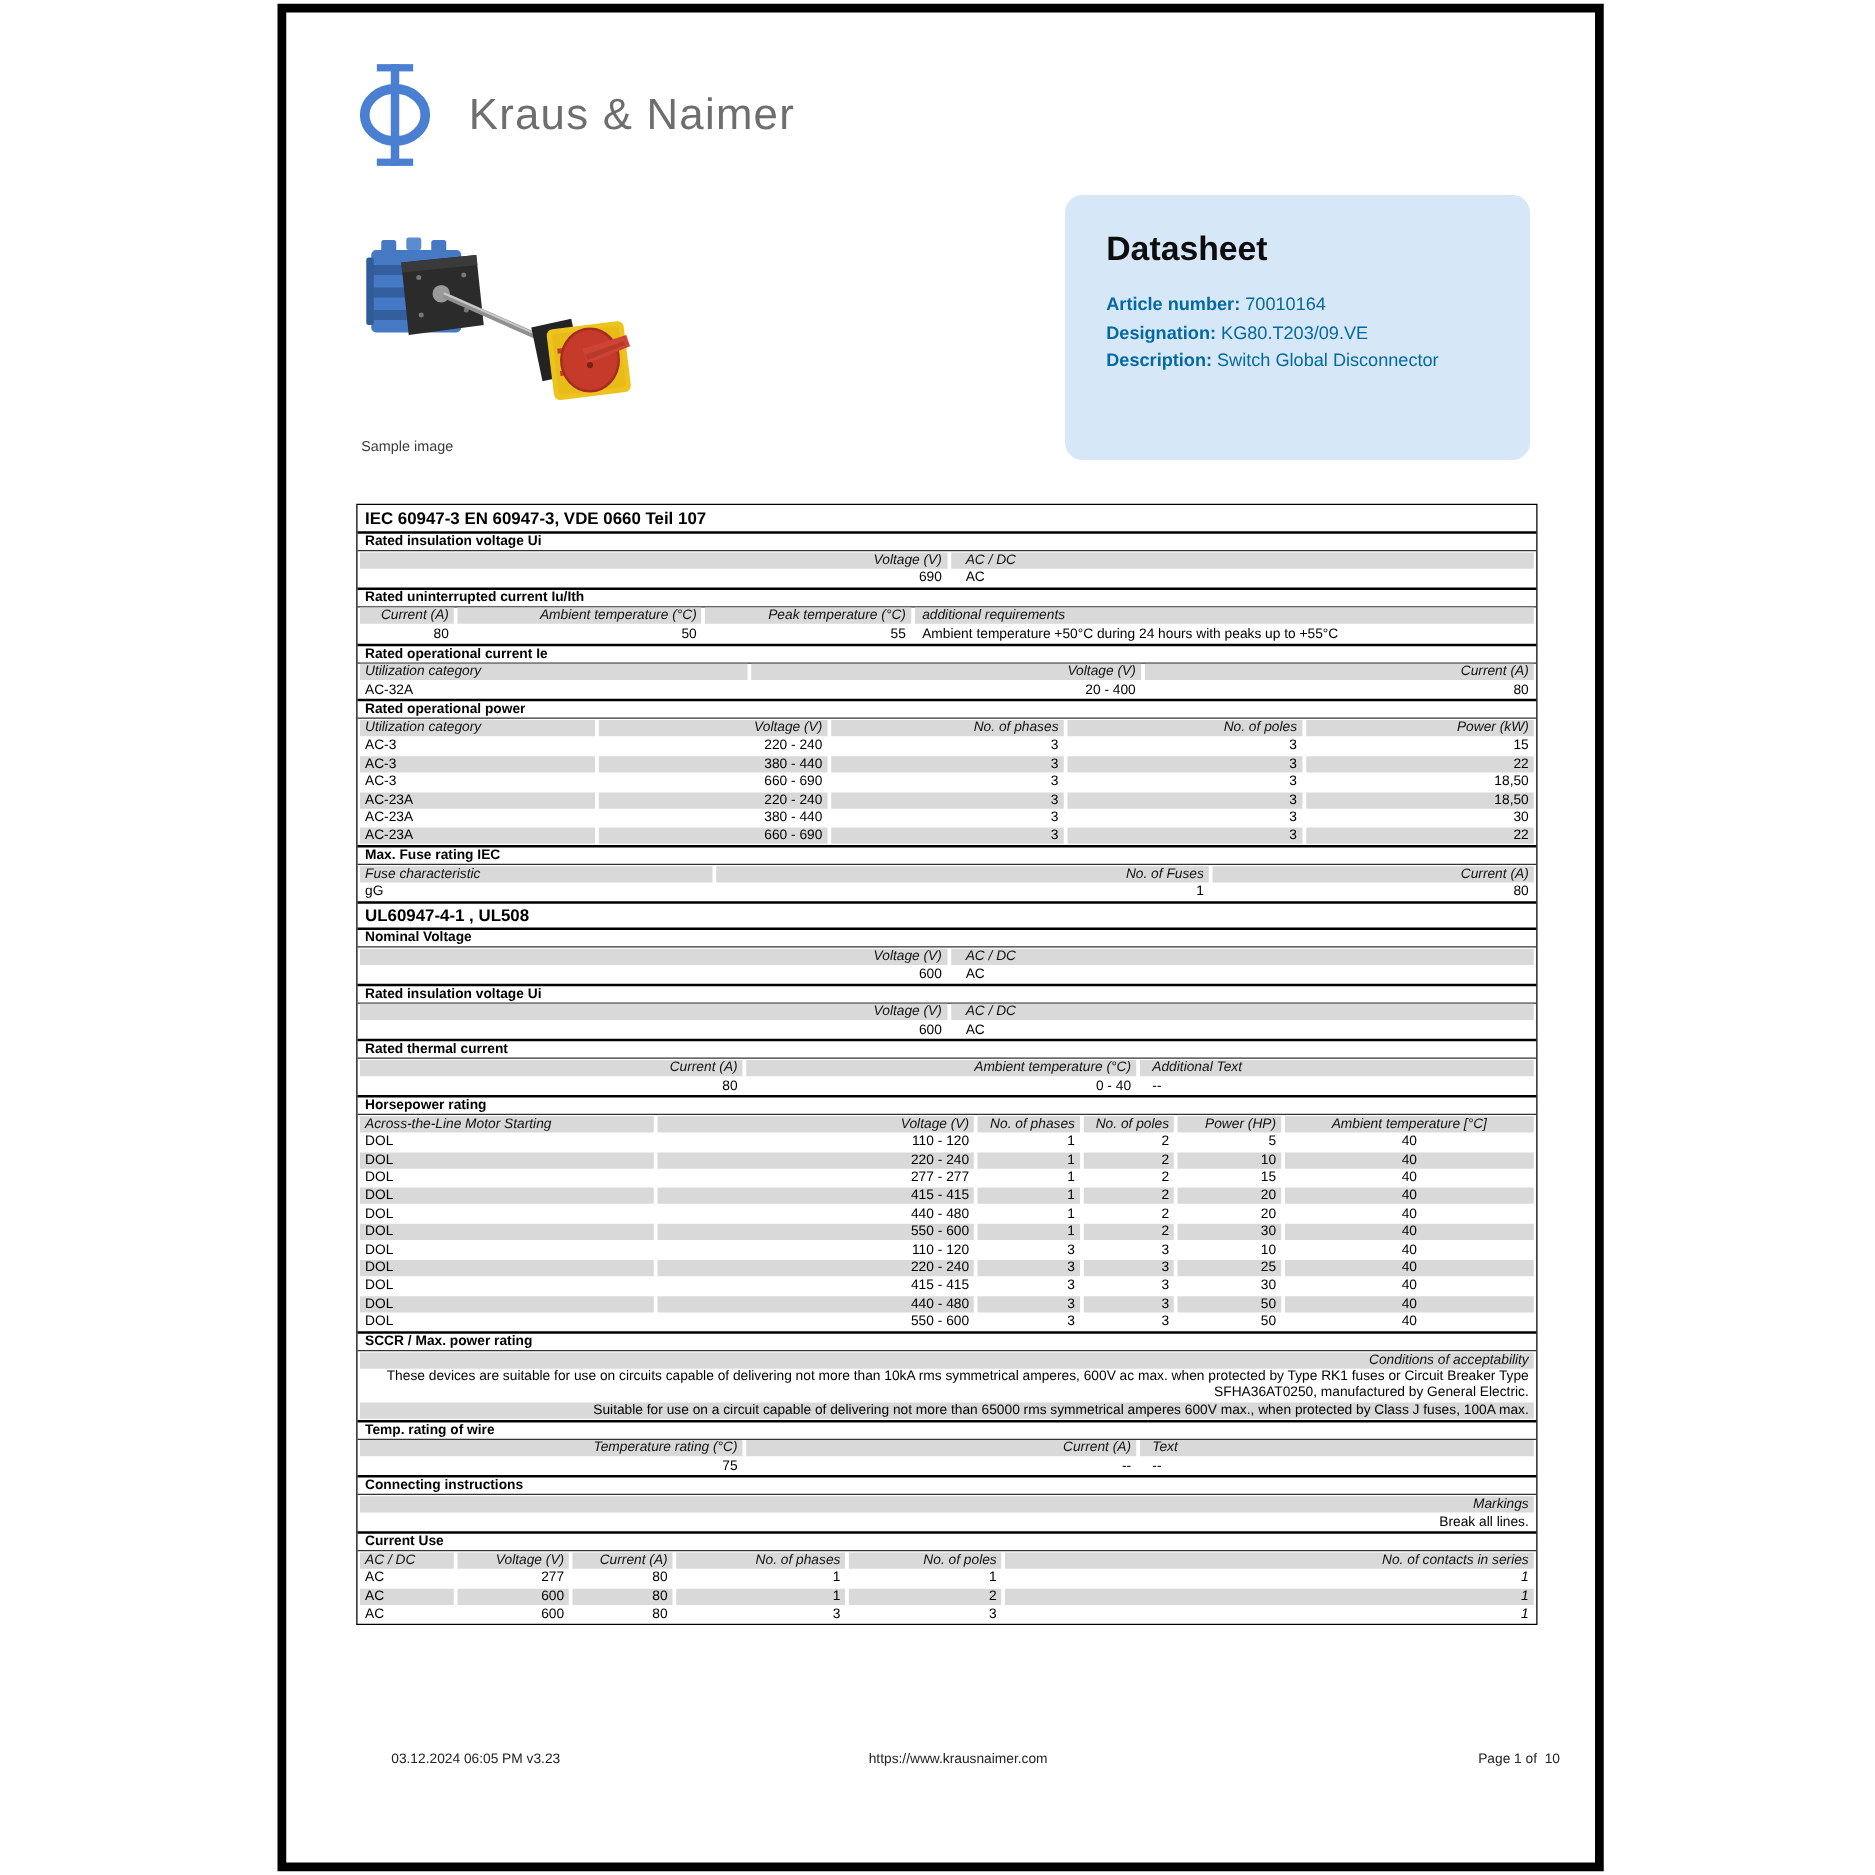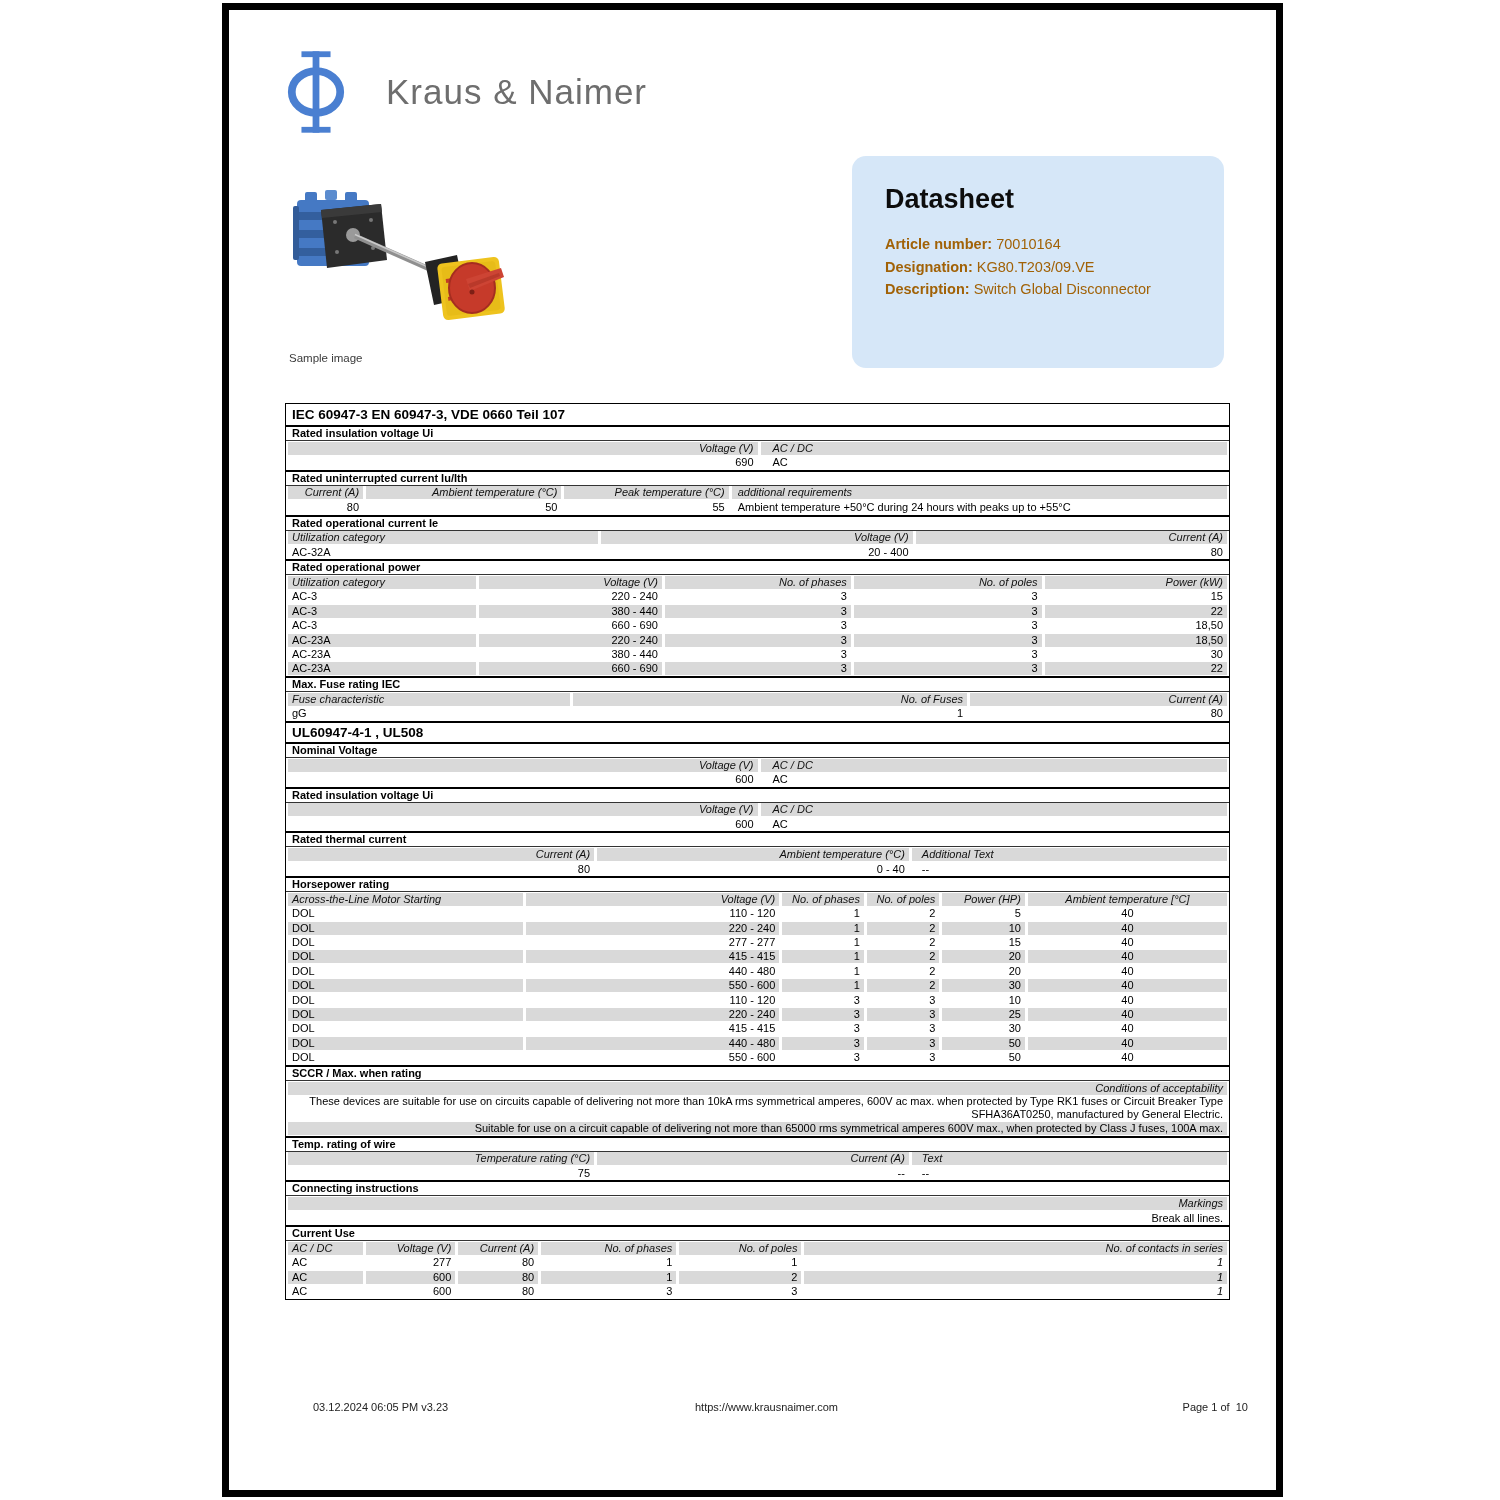--- a/index.html
+++ b/index.html
@@ -9,35 +9,35 @@
     overflow:hidden;
   }
   
   .page-frame{
     position:absolute;left:222px;top:3px;width:1061px;height:1494px;
     border:7px solid #000;background:#fff;box-sizing:border-box;
   }
   .page-frame > *{position:absolute;}
 
   
-  .logo-row{left:56px;top:40px;display:flex;align-items:center;gap:39px;}
+  .logo-row{left:56px;top:40px;display:flex;align-items:center;gap:28px;}
   .logo-phi{width:62px;height:84px;display:block;}
   .brand-name{font-size:35px;color:#6e6e6e;letter-spacing:1px;font-weight:400;}
 
   
   .product-art{left:56px;top:168px;width:225px;height:160px;}
   .sample-caption{left:60px;top:342px;font-size:11.5px;color:#3a3a3a;}
 
   
   .info-box{
     left:623px;top:146px;width:372px;height:212px;border-radius:14px;
     box-sizing:border-box;padding:28px 33px;
   }
   .info-title{font-size:27px;font-weight:700;color:#0d0d0d;margin:0 0 18px 0;}
-  .info-line{font-size:14.5px;line-height:22.5px;color:#a16207;}
+  .info-line{font-size:14.5px;line-height:22.5px;color:#0369a1;}
   .info-line b{font-weight:700;}
 
   
   .spec-table{
     left:56px;top:393px;width:945px;border:1.5px solid #000;
     box-sizing:border-box;background:#fff;
   }
   .trow{
     display:flex;column-gap:3px;align-items:center;
     min-height:14.4px;font-size:11px;line-height:13px;padding:0 2px;
@@ -404,21 +404,21 @@
       </div>
       <div class="trow t-d l-hp">
         <span class="tc c1">DOL</span>
         <span class="tc c2">550 - 600</span>
         <span class="tc c3">3</span>
         <span class="tc c4">3</span>
         <span class="tc c5">50</span>
         <span class="tc c6">40</span>
       </div>
       <div class="trow t-sub">
-        <span class="tc c1">SCCR / Max. when rating</span>
+        <span class="tc c1">SCCR / Max. power rating</span>
       </div>
       <div class="trow t-h l-full">
         <span class="tc c1">Conditions of acceptability</span>
       </div>
       <div class="trow t-d l-full">
         <span class="tc c1">These devices are suitable for use on circuits capable of delivering not more than 10kA rms symmetrical amperes, 600V ac max. when protected by Type RK1 fuses or Circuit Breaker Type SFHA36AT0250, manufactured by General Electric.</span>
       </div>
       <div class="trow t-d l-full striped">
         <span class="tc c1">Suitable for use on a circuit capable of delivering not more than 65000 rms symmetrical amperes 600V max., when protected by Class J fuses, 100A max.</span>
       </div>

